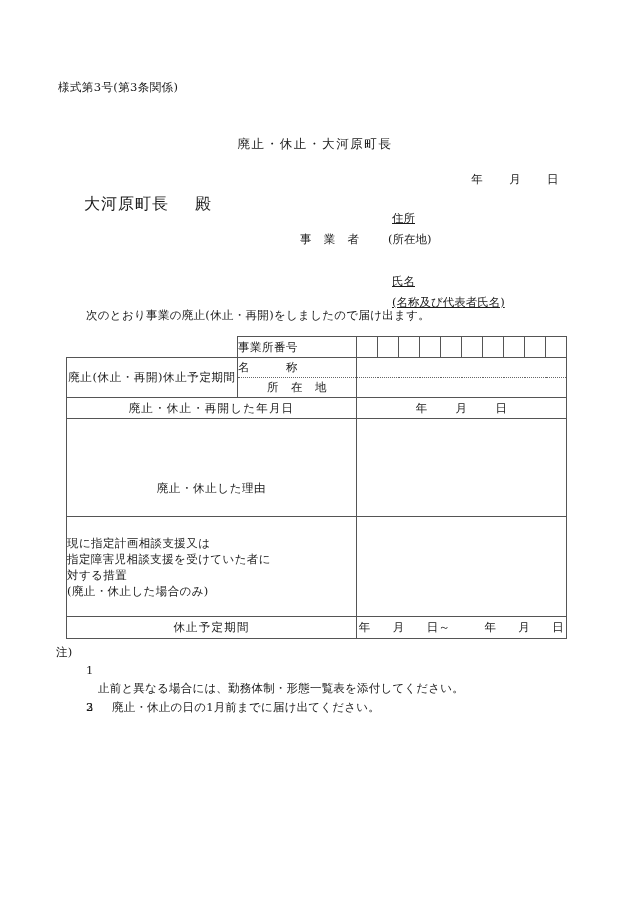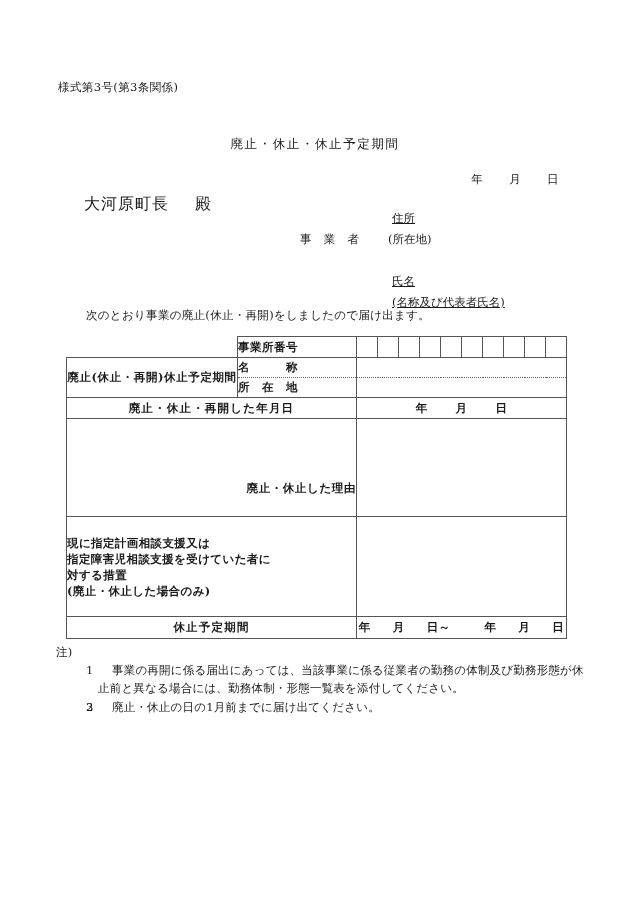--- a/index.html
+++ b/index.html
@@ -84,21 +84,20 @@
   .tbl {
     position: absolute;
     left: 66px; top: 336px;
     width: 500px;
   }
   .tbl table {
     border-collapse: collapse;
     width: 500px;
     font-size: 11.5px;
     table-layout: fixed;
-    font-weight: bold;
   }
   .tbl td {
     border: 1px solid #ululu;
     border: 1px solid #555;
     padding: 0;
     vertical-align: middle;
   }
   .no-border { border: none !important; }
   .center { text-align: center; }
   .label-center { text-align: center; letter-spacing: 1.2px; }
@@ -116,39 +115,39 @@
   .r-name { height: 20px; }
   .r-addr { height: 20px; }
   .name-cell {
     text-align: left;
     padding-left: 8px;
     border-bottom: 1px dotted #666 !important;
     letter-spacing: 0.5px;
   }
   .name-blank { border-bottom: 1px dotted #666 !important; }
   .addr-cell {
-    text-align: left;
+    text-align: center;
     padding-left: 8px;
     border-top: none !important;
     letter-spacing: 0.5px;
   }
   .addr-blank { border-top: none !important; }
   .office-left {
     text-align: center;
     letter-spacing: 0.6px;
   }
 
   .r-dateline { height: 21px; }
   .r-reason { height: 98px; }
   .r-measure { height: 100px; }
   .r-suspend { height: 22px; }
 
   .vtop { vertical-align: top; }
   .reason-label {
-    text-align: right;
+    text-align: center;
     padding-left: 12px;
     letter-spacing: 0.6px;
   }
   .measure-label {
     text-align: top;
     padding: 8px 0 0 12px;
     letter-spacing: 0.4px;
     line-height: 16px;
     font-size: 11.5px;
   }
@@ -183,21 +182,21 @@
   }
   .note-body .cont { display: block; padding-left: 12px; }
 </style>
 </head>
 <body>
 
 <div class="page">
 
   <div class="form-code">様式第3号(第3条関係)</div>
 
-  <div class="doc-title">廃止・休止・休止予定期間</div>
+  <div class="doc-title">廃止・休止・大河原町長</div>
 
   <div class="date-line">
     <span>年</span><span class="gap"></span><span>月</span><span class="gap"></span><span>日</span><span class="gap-end"></span>
   </div>
 
   <div class="addressee">
     <span>大河原町長</span><span class="sp"></span><span>殿</span>
   </div>
 
   <div class="applicant">
@@ -296,21 +295,20 @@
     </tbody>
       </table>
   </div>
 
   <div class="notes">
     <div class="notes-head">注)</div>
 
     <div class="note-item">
       <span class="note-num">1</span>
       <span class="note-body">
-        <span>事業の再開に係る届出にあっては、当該事業に係る従業者の勤務の体制及び勤務形態が休</span>
         <span class="cont">止前と異なる場合には、勤務体制・形態一覧表を添付してください。</span>
       </span>
     </div>
 
     <div class="note-item">
       <span class="note-num">2</span>
     </div>
 
     <div class="note-item">
       <span class="note-num">3</span>

